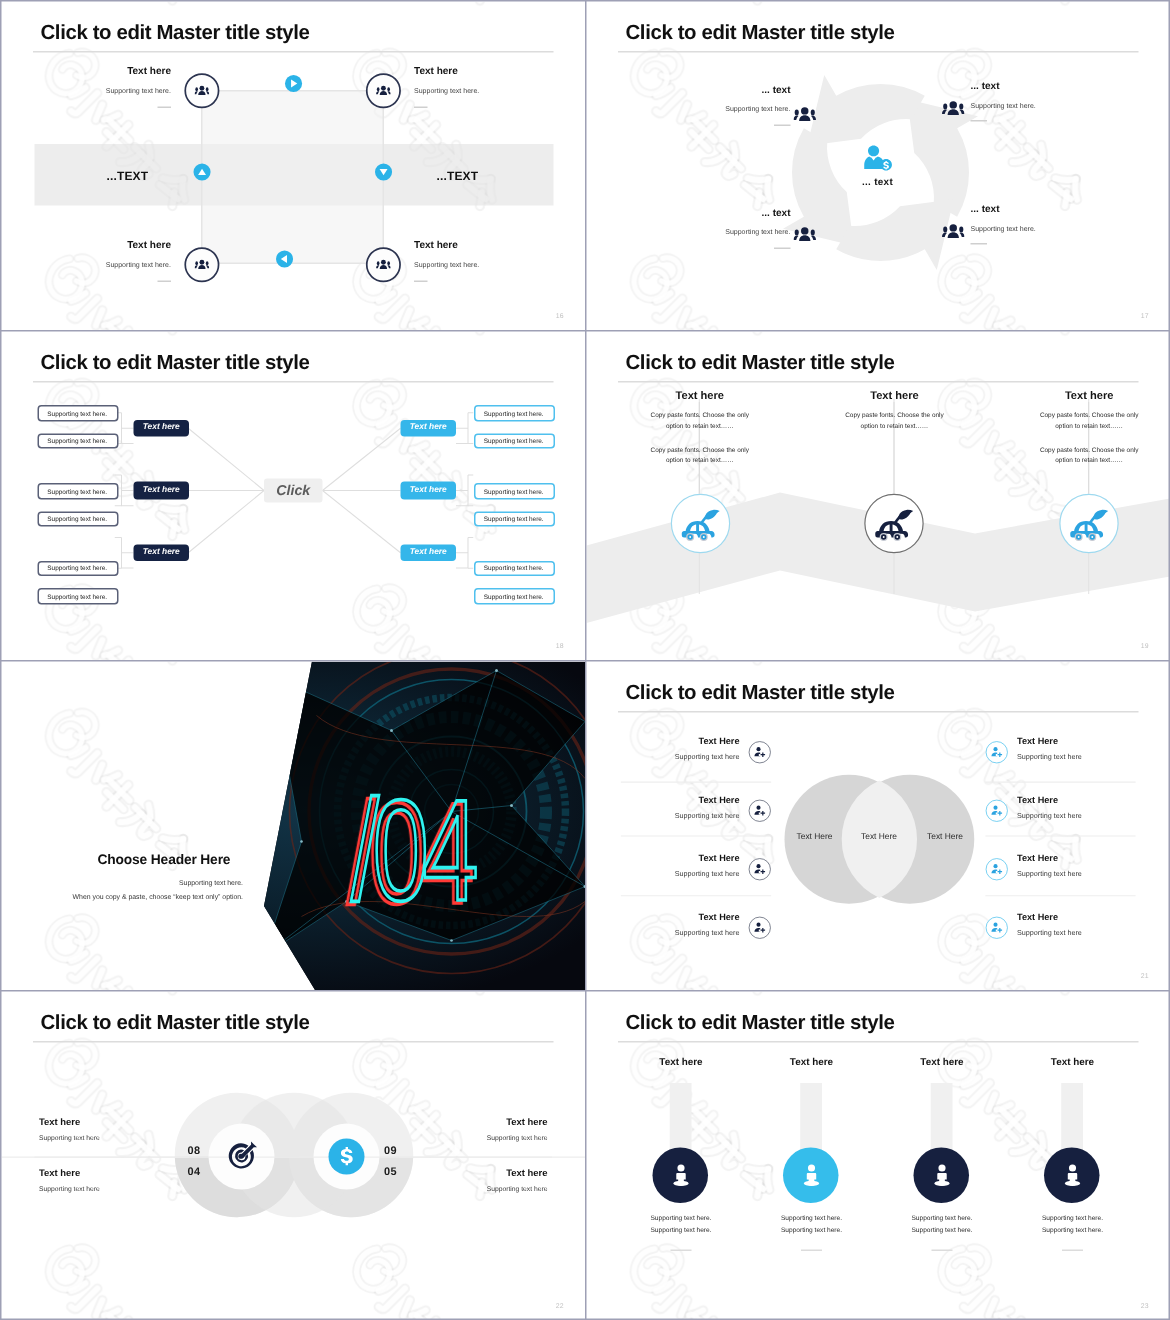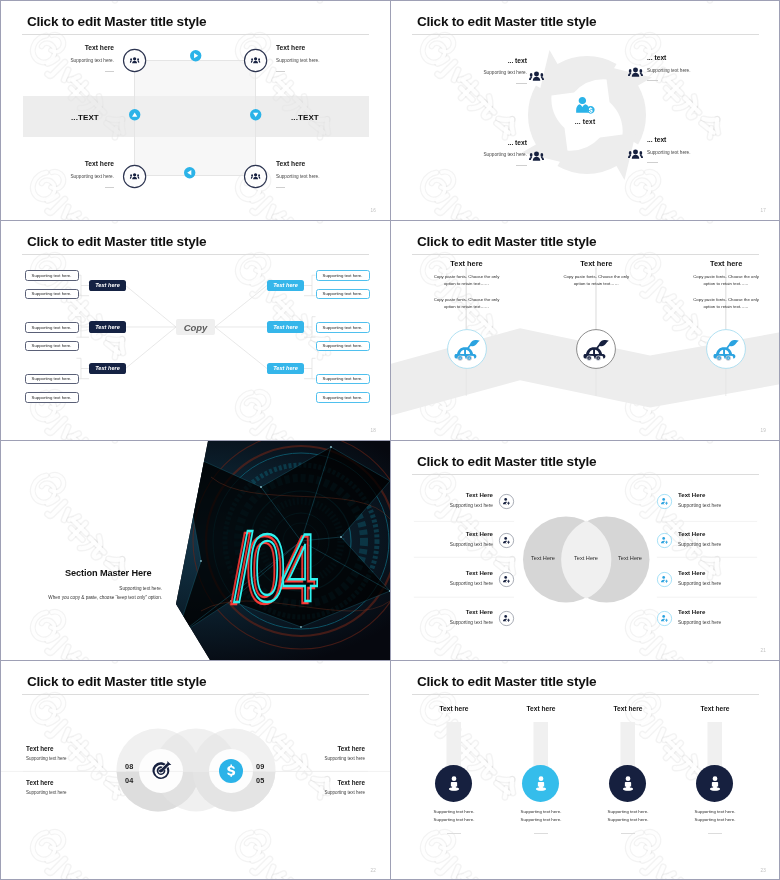--- a/index.html
+++ b/index.html
@@ -306,21 +306,21 @@
       <path d="M88 106H80V95.7M80 106v10.2h8"></path>
       <path d="M88 147.5H80V137.3M80 147.5v10.2h8"></path>
       <path d="M303 64.5h8V54.2M311 64.5v10.2h-8"></path>
       <path d="M303 106h8V95.7M311 106v10.2h-8"></path>
       <path d="M303 147.5h8V137.3M311 147.5v10.2h-8"></path>
       <path d="M75.5 54.2h4.5M75.5 74.7h4.5M75.5 95.7h4.5M75.5 116.2h4.5M75.5 137.3h4.5M75.5 157.8h4.5"></path>
       <path d="M314.5 54.2H311M314.5 74.7H311M314.5 95.7H311M314.5 116.2H311M314.5 137.3H311M314.5 157.8H311"></path>
     </g>
   </svg>
 
-  <div style="left:175px;top:106px;width:39px;height:16px;transform:translateY(-50%);background:#efefef;border-radius:2px;display:flex;align-items:center;justify-content:center;font-size:9.5px;font-style:italic;font-weight:bold;color:#5c5c5c;z-index:10">Copy</div>
+  <div style="left:175px;top:106px;width:39px;height:16px;transform:translateY(-50%);background:#efefef;border-radius:2px;display:flex;align-items:center;justify-content:center;font-size:9.5px;font-style:italic;font-weight:bold;color:#5c5c5c;z-index:10">Click</div>
 
   <div class="lbl-dark" style="left:88px;top:58.5px">Text here</div>
   <div class="lbl-dark" style="left:88px;top:100px">Text here</div>
   <div class="lbl-dark" style="left:88px;top:141.5px">Text here</div>
 
   <div class="sbox sbox-g" style="left:23.5px;top:49px">Supporting text here.</div>
   <div class="sbox sbox-g" style="left:23.5px;top:67.7px">Supporting text here.</div>
   <div class="sbox sbox-g" style="left:23.5px;top:101.4px">Supporting text here.</div>
   <div class="sbox sbox-g" style="left:23.5px;top:119.5px">Supporting text here.</div>
   <div class="sbox sbox-g" style="left:23.5px;top:152.6px">Supporting text here.</div>
@@ -440,21 +440,21 @@
       <g stroke="#8d3a22" stroke-width="0.6" fill="none" opacity="0.55">
         <path d="M210 36C250 70 360 40 389 78"></path>
         <path d="M200 170C250 140 350 190 389 160"></path>
       </g>
     </g>
   </svg>
 
   <div class="hero-num">/04</div>
 
   <div style="left:65px;top:566px;position:absolute;width:0;height:0"></div>
-  <div class="sec-title">Section Master Here</div>
+  <div class="sec-title">Choose Header Here</div>
   <div class="sec-sub1">Supporting text here.</div>
   <div class="sec-sub2">When you copy &amp; paste, choose “keep text only” option.</div>
 </div>
 
 <div class="slide" style="left:391px;top:441px">
   <svg class="wm">
         <rect width="389" height="219" fill="url(#wmpat)"></rect>
       </svg>
   <div class="title">Click to edit Master title style</div>
   <div class="titlerule"></div>

